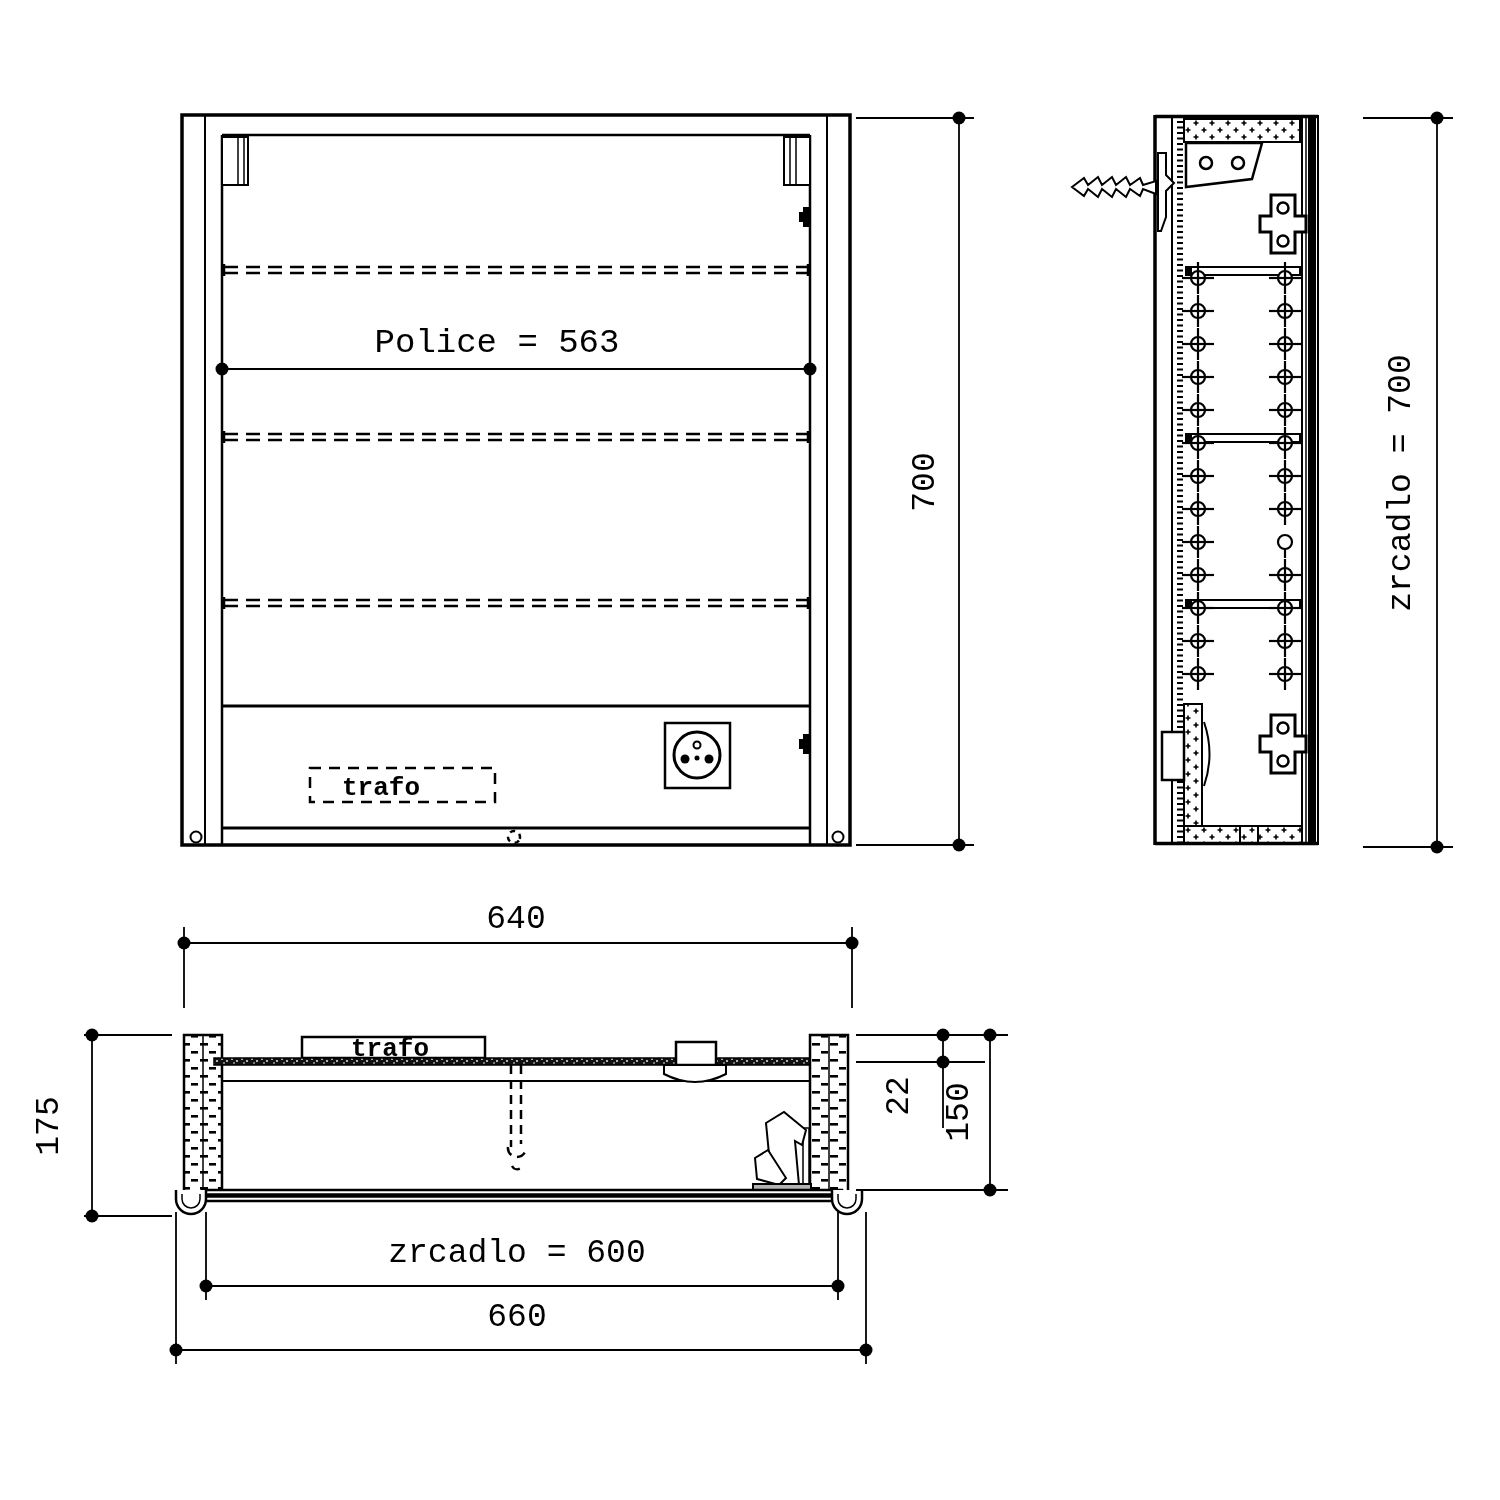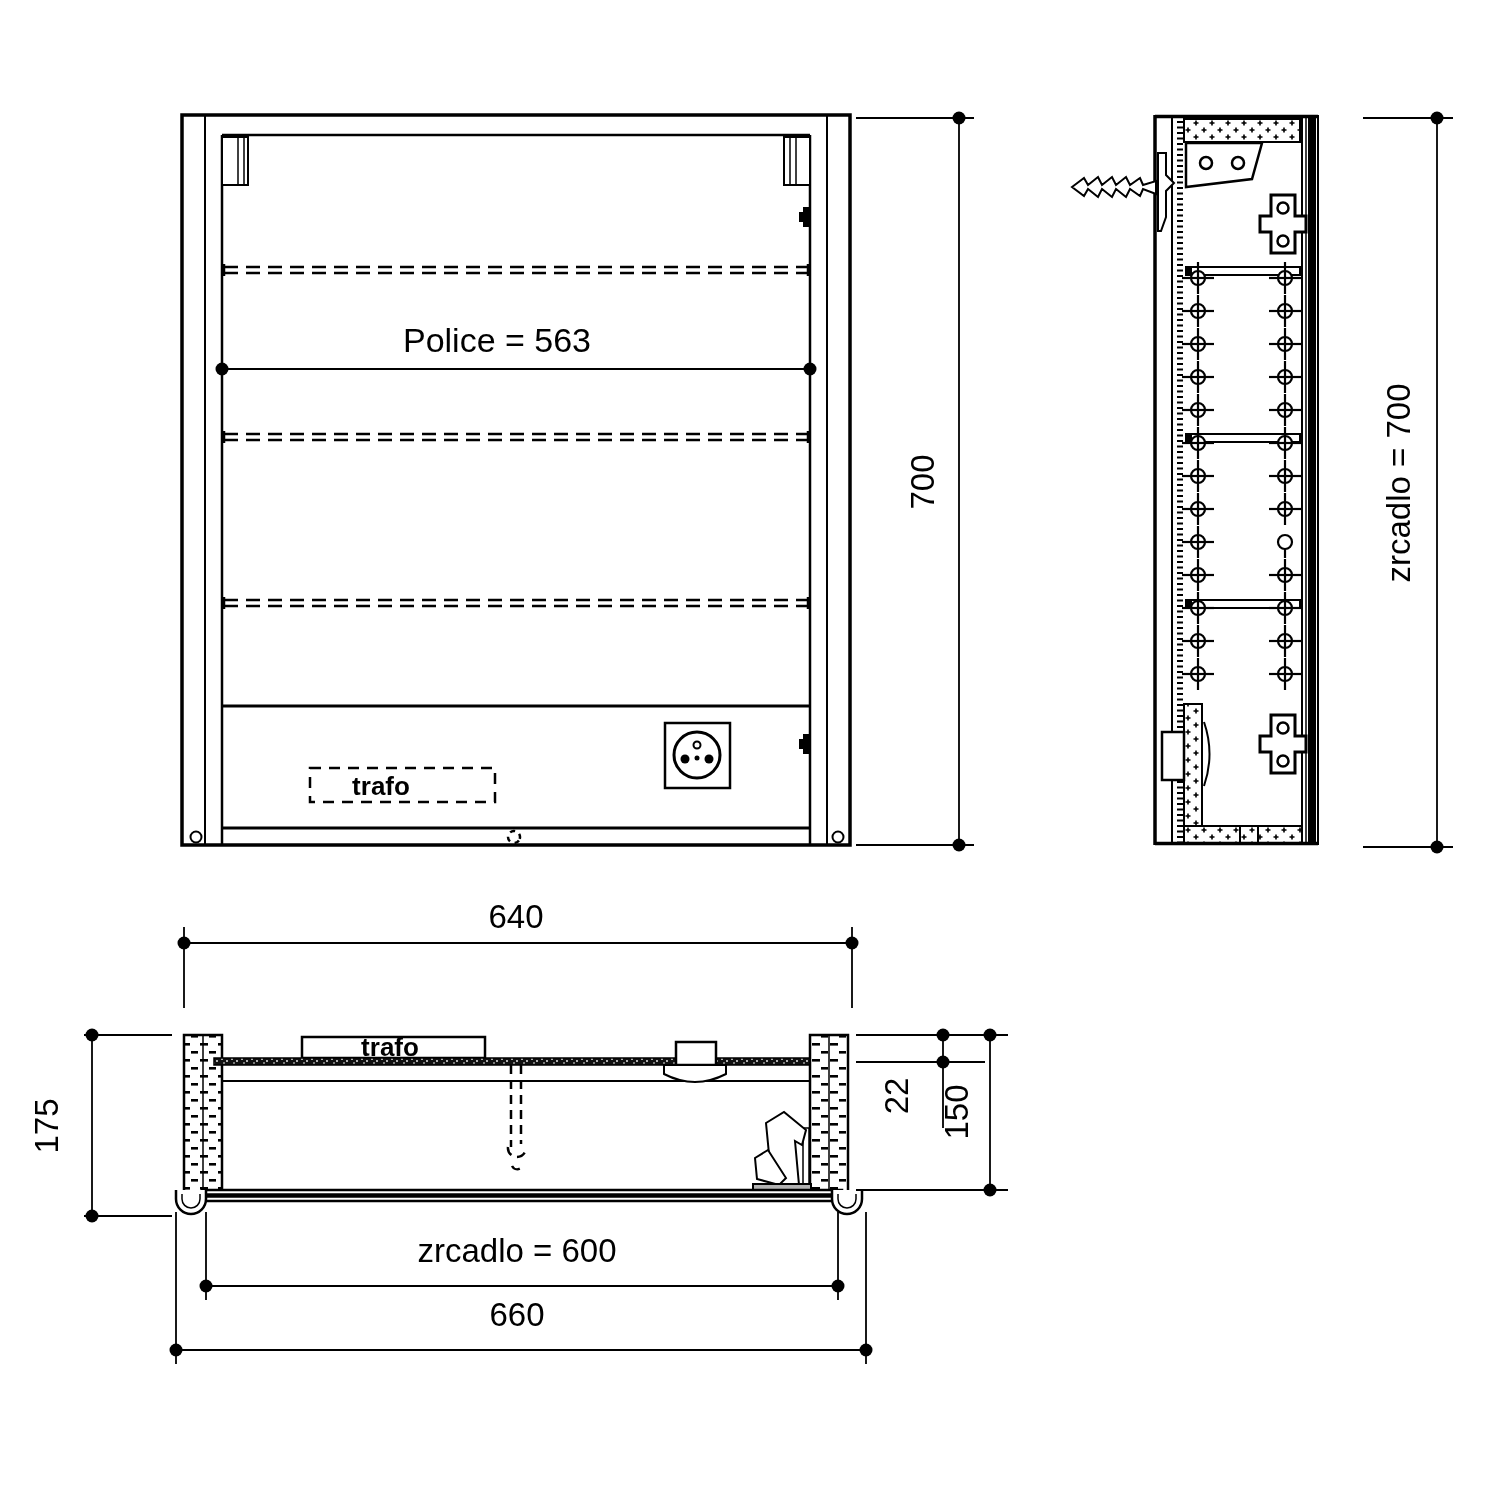--- a/index.html
+++ b/index.html
@@ -1,16 +1,16 @@
 <!DOCTYPE html>
 <html><head>
 <meta charset="utf-8">
 <style>
   html,body{margin:0;padding:0;background:#ffffff;}
-  .stage{width:1500px;height:1500px;background:#ffffff;position:relative;font-family:Liberation Sans, sans-serif;}
+  .stage{width:1500px;height:1500px;background:#ffffff;position:relative;font-family:Liberation Mono, monospace;}
   svg{display:block;}
   text{fill:#000;}
   .dim-text{font-size:33px;}
   .police-text{font-size:34px;}
   .trafo-text{font-size:26px;font-weight:bold;}
 </style>
 </head>
 <body>
 
 <div class="stage">

